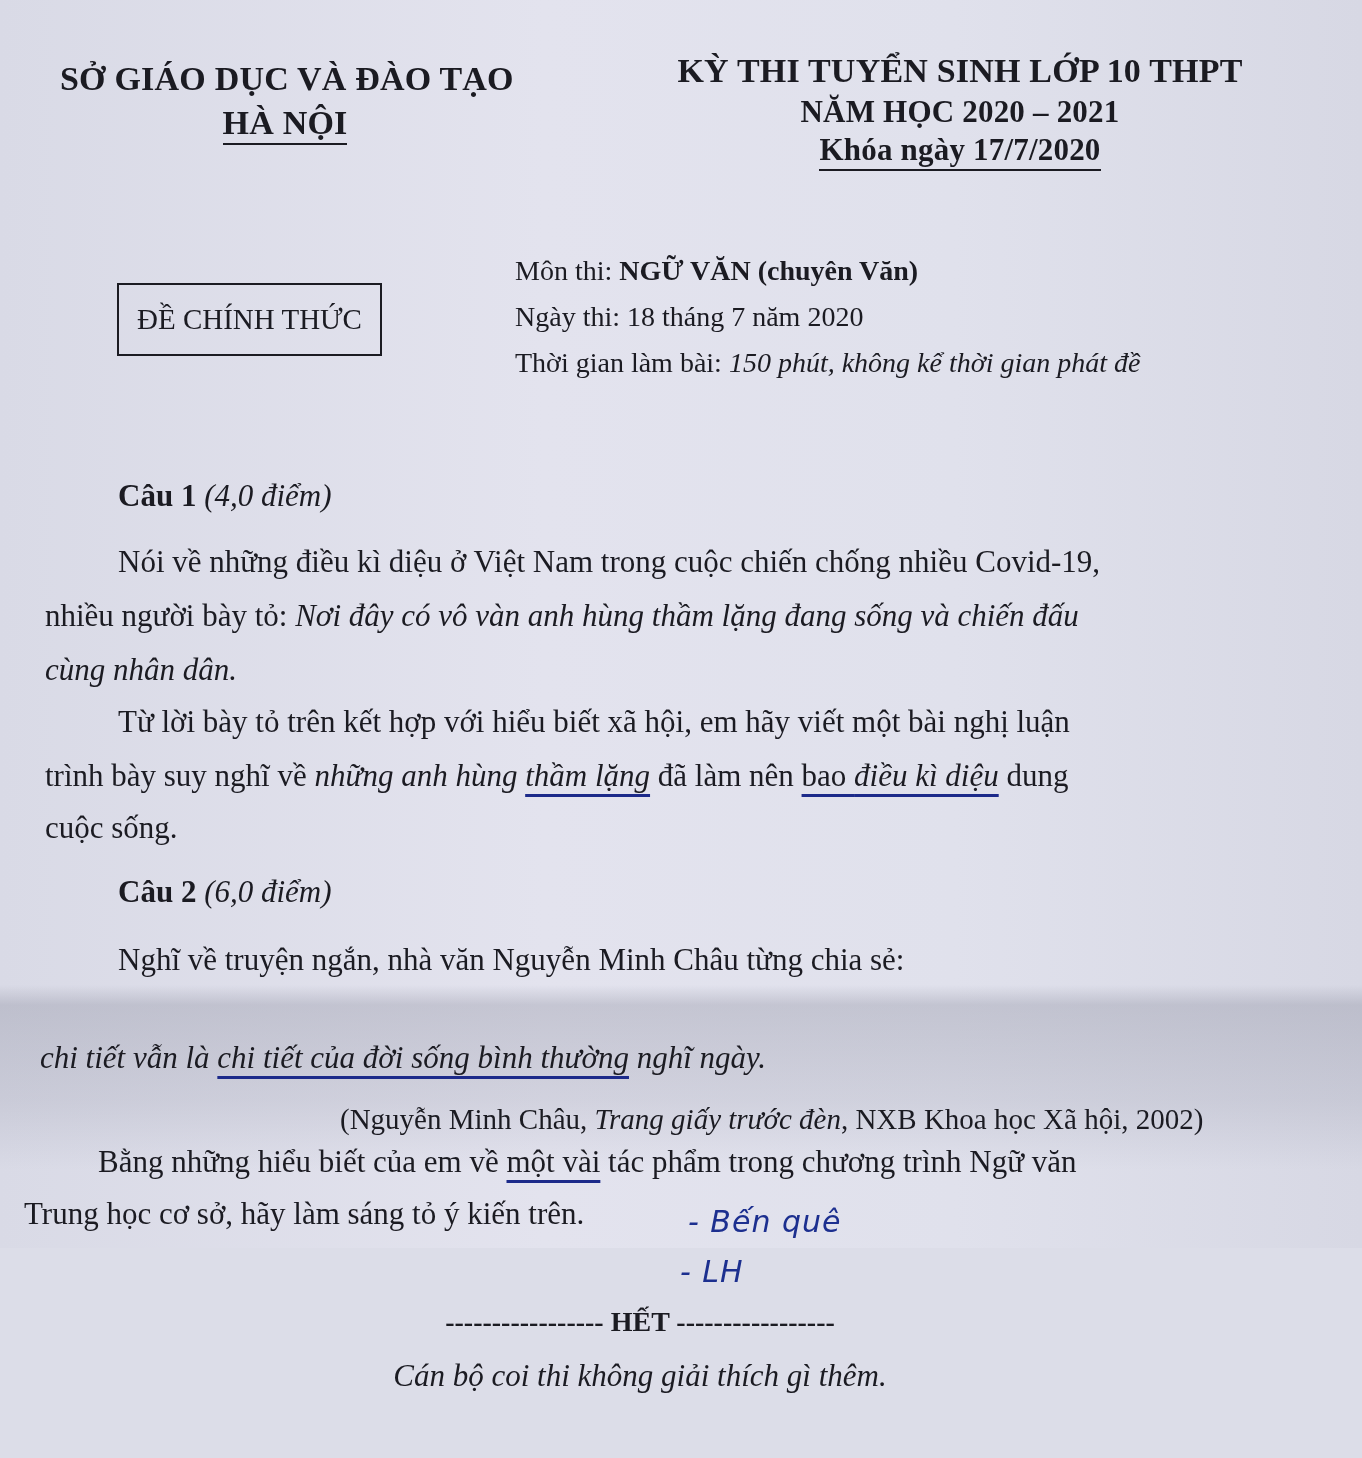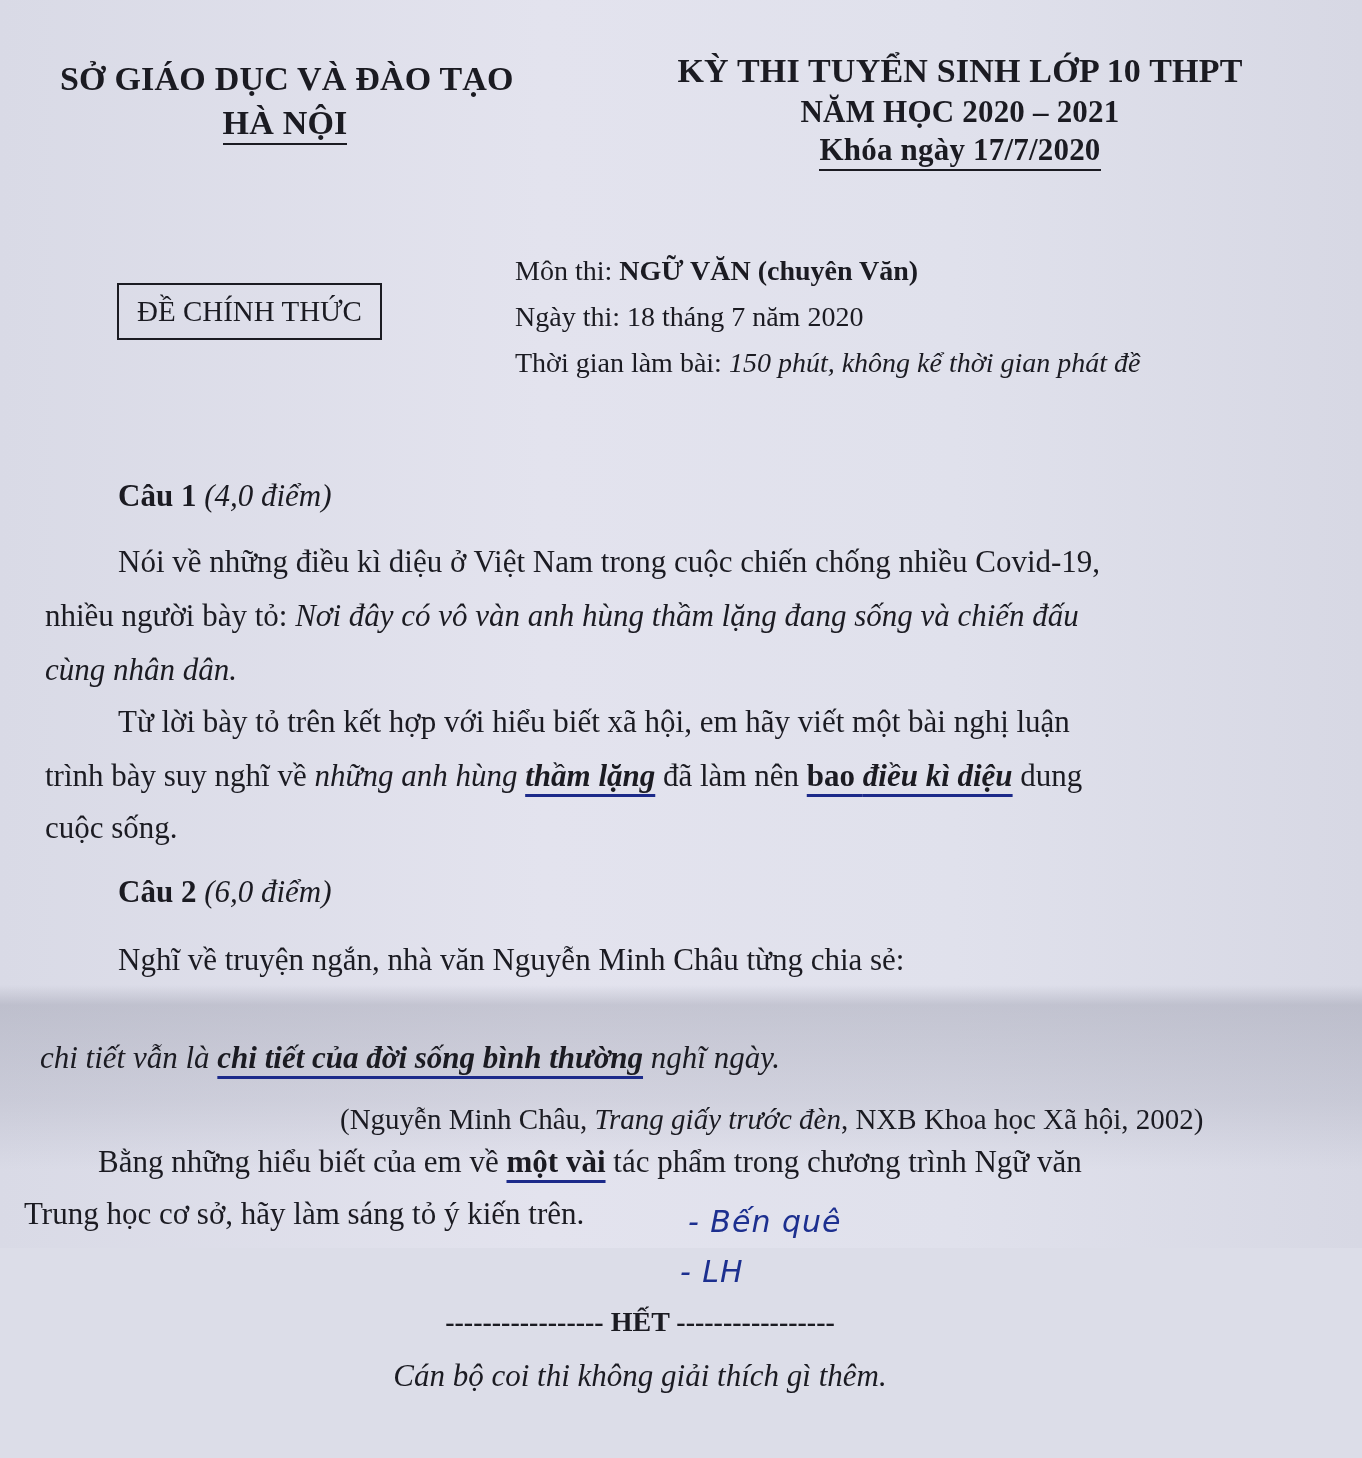--- a/index.html
+++ b/index.html
@@ -12,28 +12,28 @@
   .paper {
     position: absolute; left: 0; top: 0; width: 1362px; height: 1248px;
     background:
       linear-gradient(180deg, rgba(255,255,255,0) 0px, rgba(255,255,255,0) 985px, rgba(120,122,140,0.28) 1005px, rgba(140,142,160,0.20) 1100px, rgba(255,255,255,0) 1170px),
       linear-gradient(90deg, #d9dae6 0%, #e3e3ee 40%, #e0e1ec 70%, #d7d8e4 100%);
   }
   .abs { position: absolute; white-space: nowrap; }
   .hdr { font-weight: bold; font-size: 34px; letter-spacing: 0.2px; }
   .center { text-align: center; }
   .ul-black { border-bottom: 2px solid #1b1b22; padding-bottom: 2px; }
-  .box { border: 2px solid #1b1b22; padding: 10px 18px; font-size: 29px; }
+  .box { border: 2px solid #1b1b22; padding: 18px 18px; font-size: 29px; }
   .meta { font-size: 28px; }
   .body { font-size: 31px; }
   .it { font-style: italic; }
   .b { font-weight: bold; }
   .pen {
     text-decoration: underline; text-decoration-color: #1c2a8a;
-    text-decoration-thickness: 3px; text-underline-offset: 8px; font-weight: bold;
+    text-decoration-thickness: 3px; text-underline-offset: 8px;
   }
   .hand {
     font-family: "DejaVu Sans", sans-serif; color: #1c2f8f; font-size: 30px;
     font-style: italic; letter-spacing: 1px;
   }
 </style>
 </head>
 <body>
 
 <div class="paper">

